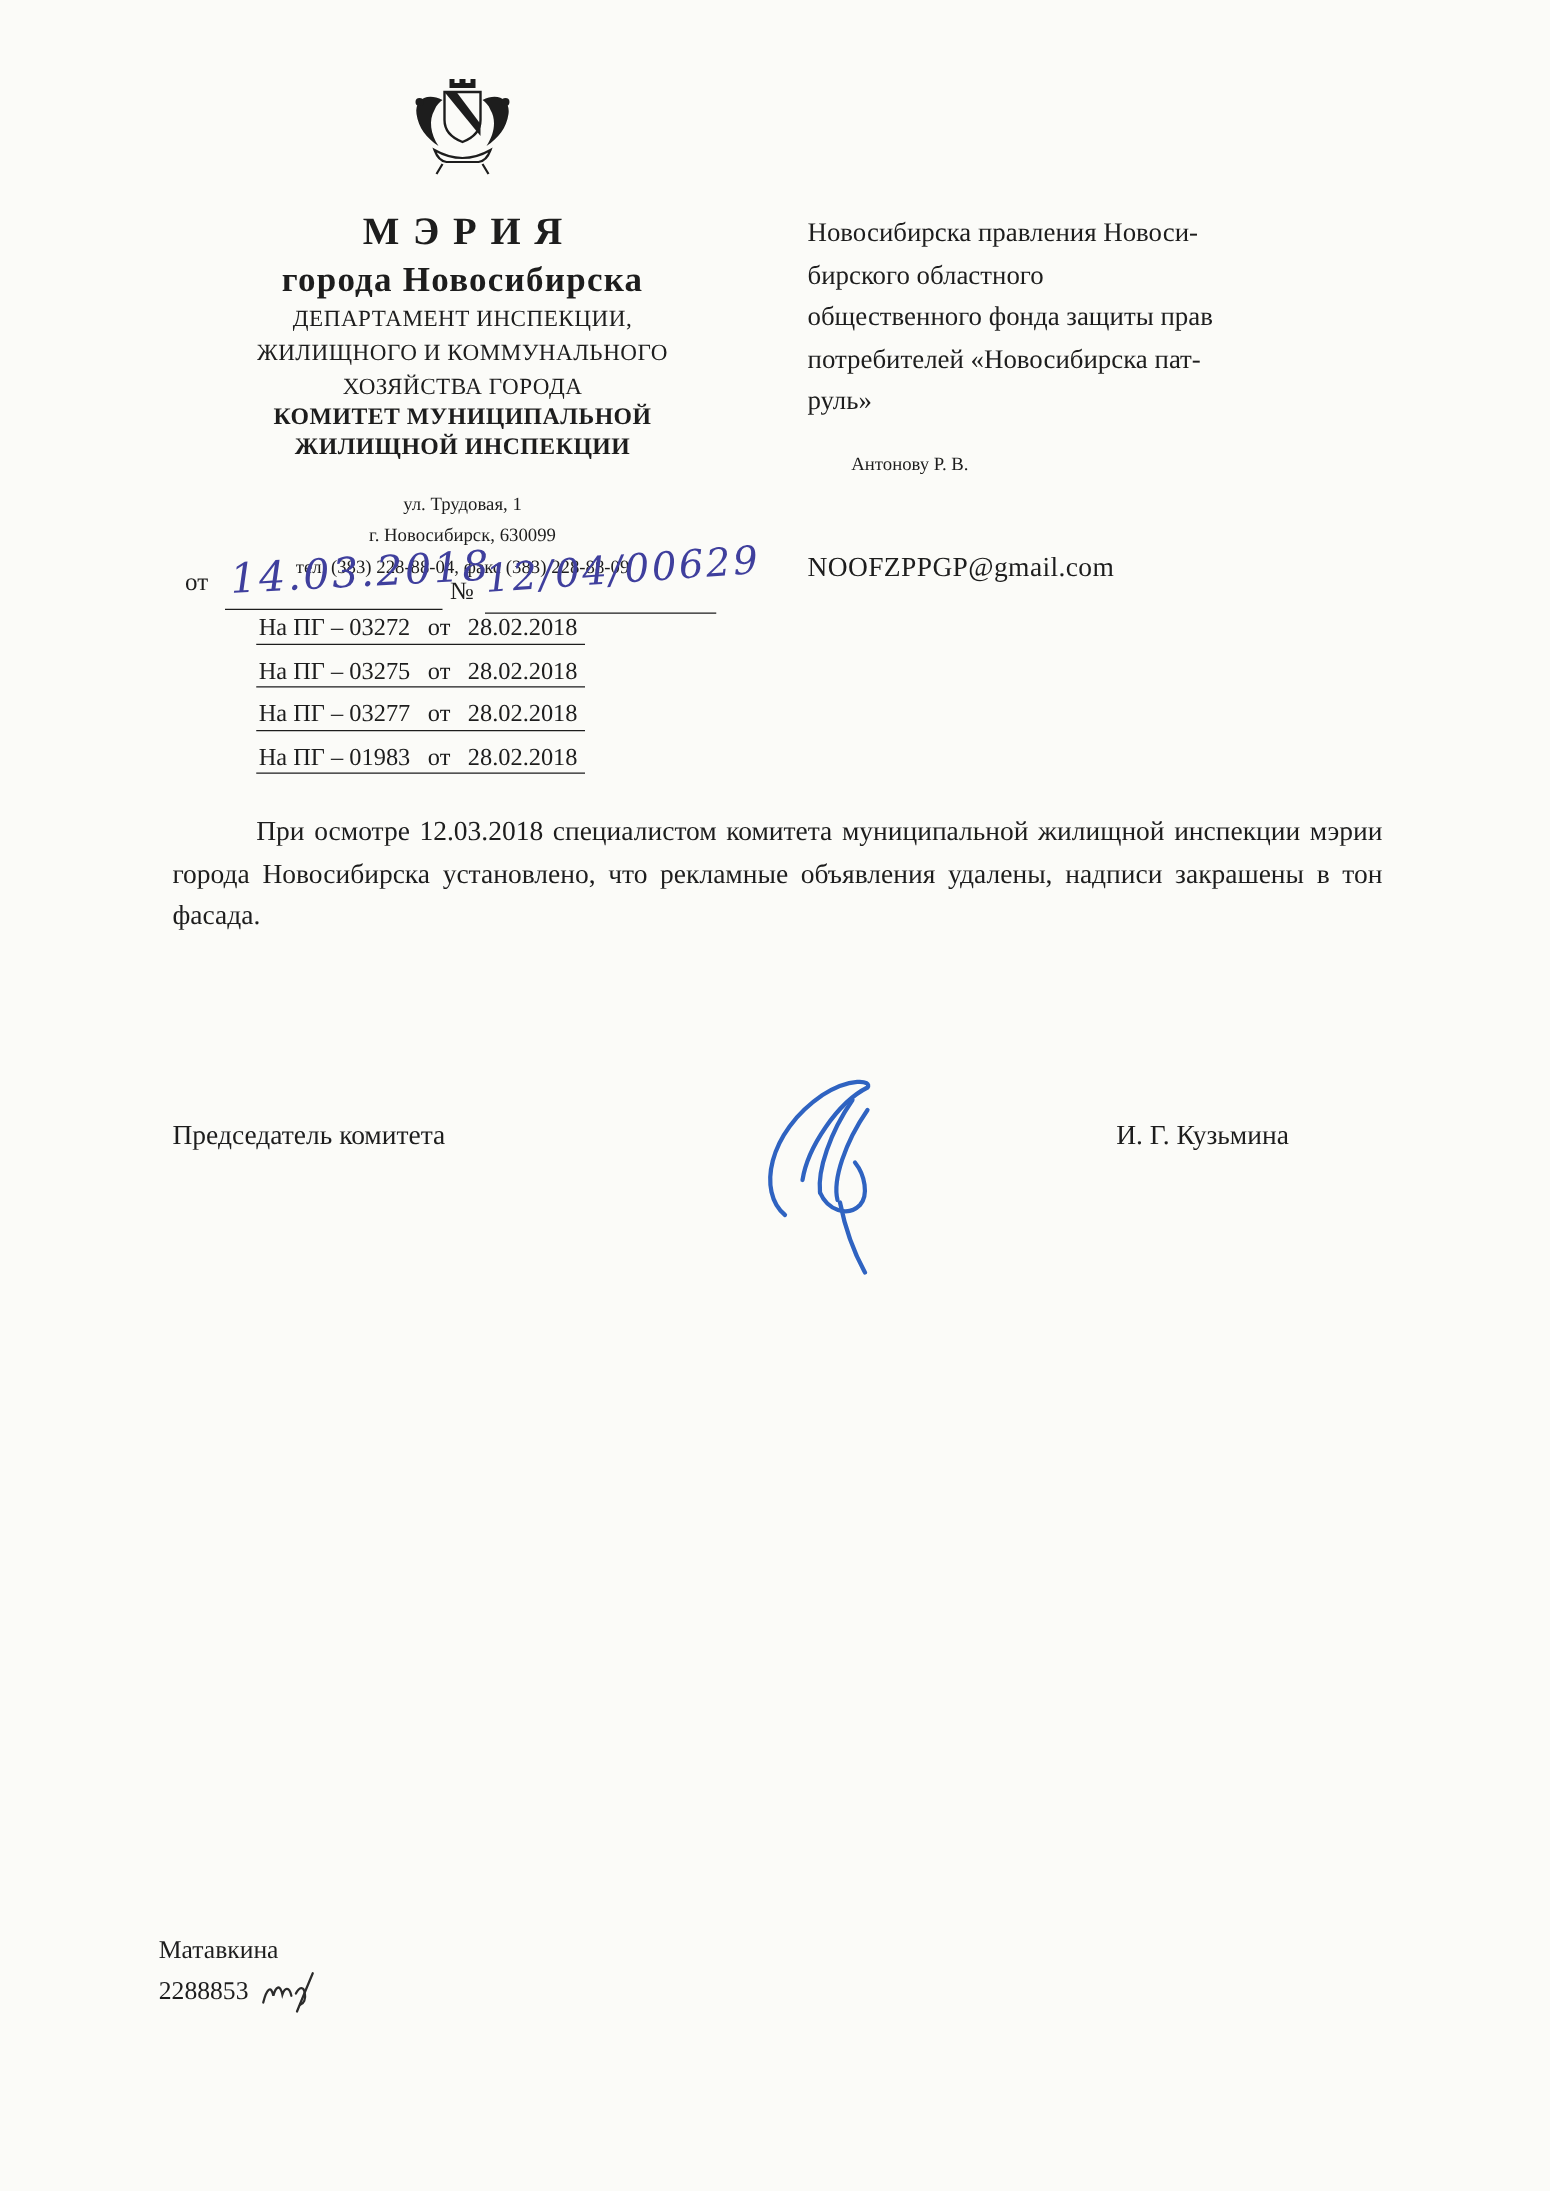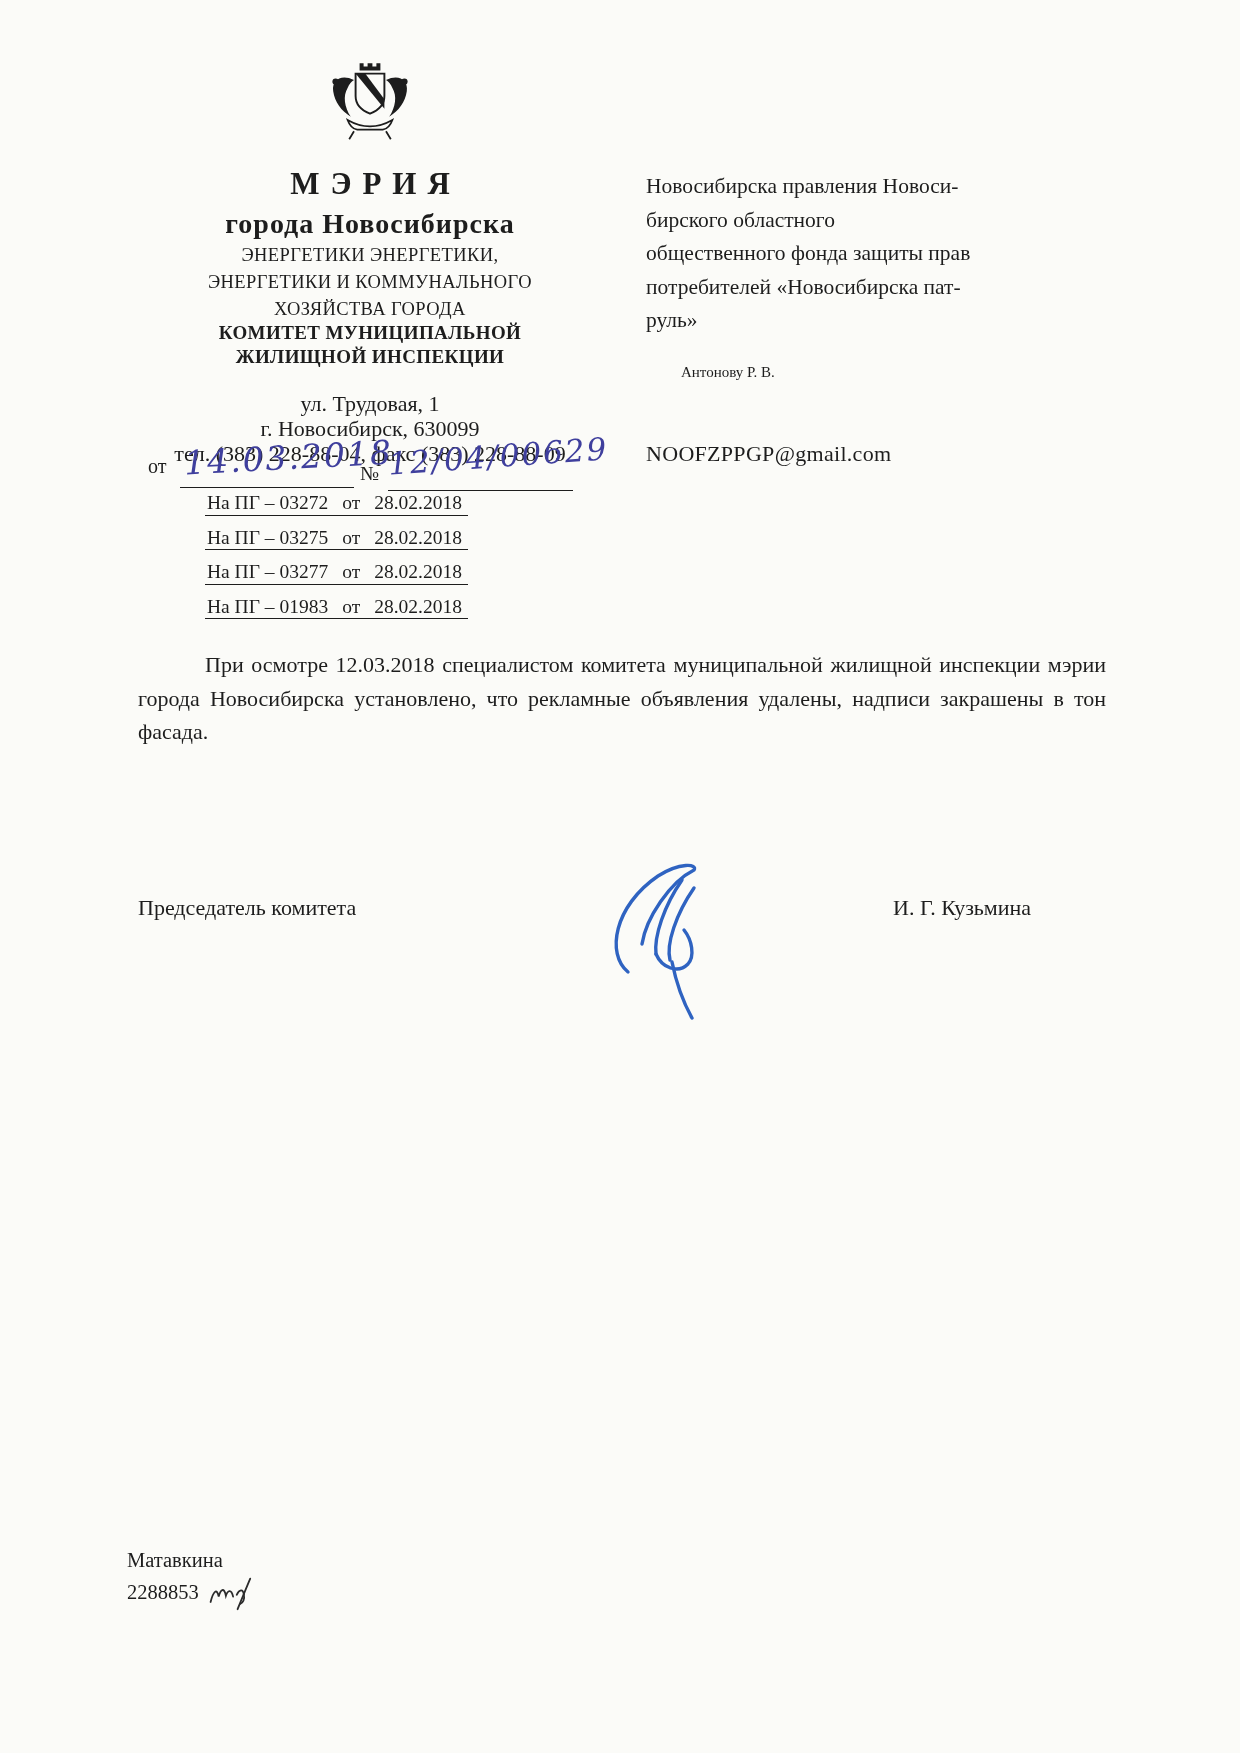--- a/index.html
+++ b/index.html
@@ -12,21 +12,21 @@
   }
   .page{position:absolute;inset:0;}
 
   
   .lh-col{position:absolute;left:128px;top:56px;width:484px;text-align:center;}
   .crest{display:inline-block;width:96px;height:96px;}
   .lh-title{margin-top:10px;font-size:31px;font-weight:bold;letter-spacing:11px;text-indent:11px;}
   .lh-subtitle{margin-top:6px;font-size:28px;font-weight:bold;letter-spacing:1px;}
   .lh-dept{margin-top:4px;font-size:18.5px;line-height:23px;letter-spacing:.4px;}
   .lh-comm{font-size:19px;font-weight:bold;line-height:24px;letter-spacing:.4px;}
-  .lh-addr{margin-top:22px;font-size:22px;line-height:25px;}
+  .lh-addr{margin-top:22px;font-size:15px;line-height:25px;}
 
   
   .doc-num-row{position:absolute;left:0;top:0;width:1240px;height:0;}
   .lbl{position:absolute;font-size:20px;}
   .blank-line{position:absolute;border-bottom:1.6px solid #1d1d1d;}
   .hand{
     position:absolute;
     font-family:"DejaVu Serif","Liberation Serif",serif;
     font-style:italic;font-size:33px;white-space:nowrap;
     letter-spacing:2px;
@@ -76,22 +76,22 @@
       <path d="M42,18 L54,18 L78,50 L78,62 Z" fill="#1d1d1d" stroke="none"></path>
       <path d="M46,40 l10,12 M52,34 l10,12" stroke="#fbfbf8" stroke-width="1.6"></path>
 
       <path d="M32,76 q28,16 56,0 q-4,11 -12,12 h-32 q-8,-1 -12,-12 z" fill="#fbfbf8" stroke="#1d1d1d" stroke-width="2.2"></path>
       <path d="M40,90 l-6,10 M80,90 l6,10" stroke="#1d1d1d" stroke-width="2.2"></path>
     </svg>
 
     <div class="lh-title">МЭРИЯ</div>
     <div class="lh-subtitle">города Новосибирска</div>
 
-    <div class="lh-dept">ЭНЕРГЕТИКИ ЭНЕРГЕТИКИ,</div>
-    <div class="lh-dept">ЭНЕРГЕТИКИ И КОММУНАЛЬНОГО</div>
+    <div class="lh-dept">ДЕПАРТАМЕНТ ИНСПЕКЦИИ,</div>
+    <div class="lh-dept">ЖИЛИЩНОГО И КОММУНАЛЬНОГО</div>
     <div class="lh-dept">ХОЗЯЙСТВА ГОРОДА</div>
 
     <div class="lh-comm">КОМИТЕТ МУНИЦИПАЛЬНОЙ</div>
     <div class="lh-comm">ЖИЛИЩНОЙ ИНСПЕКЦИИ</div>
 
     <div class="lh-addr">
       <div>ул. Трудовая, 1</div>
       <div>г. Новосибирск, 630099</div>
       <div>тел. (383) 228-88-04, факс (383) 228-88-09</div>
     </div>

